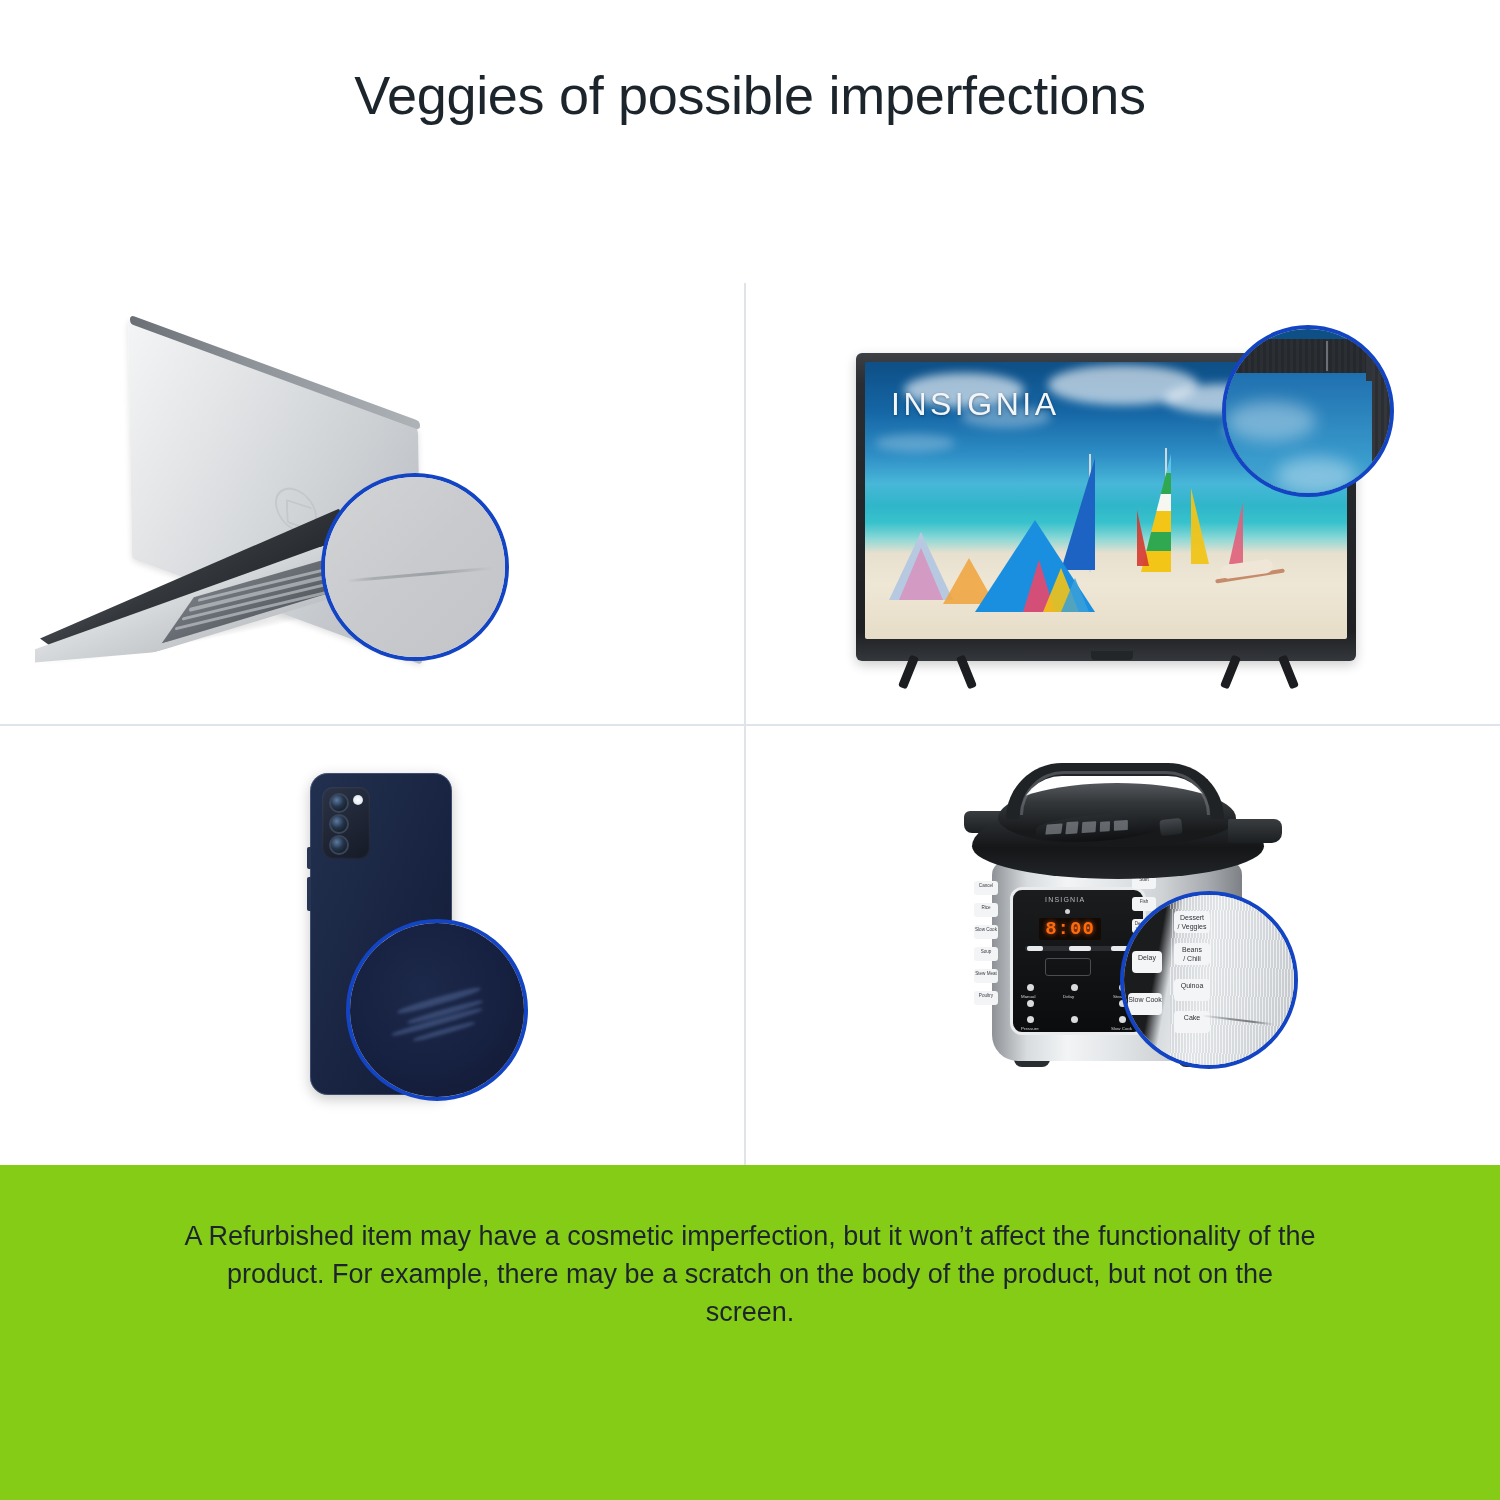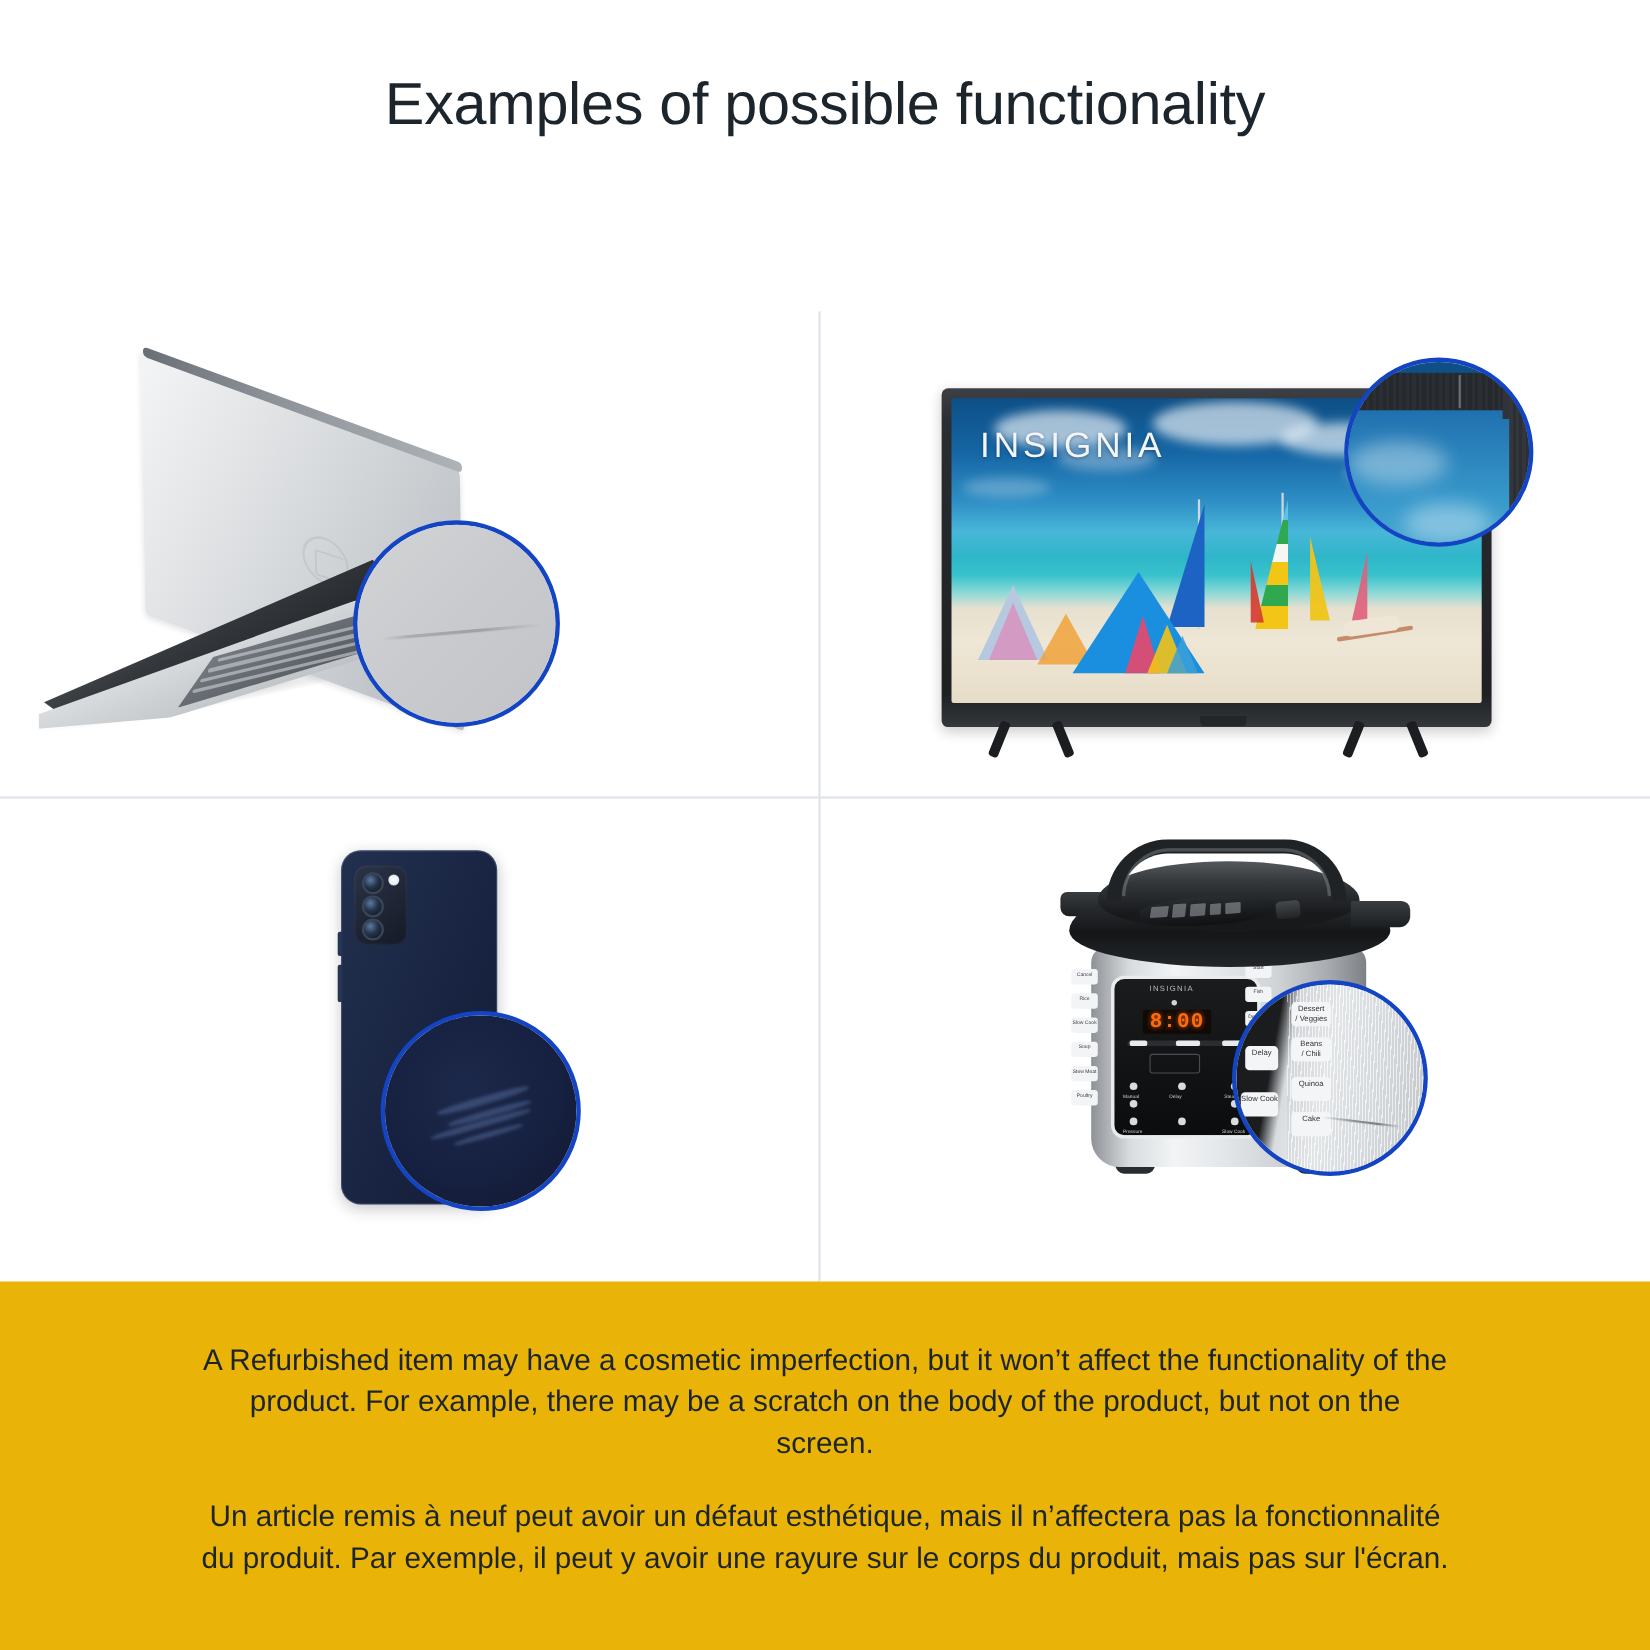--- a/index.html
+++ b/index.html
@@ -269,37 +269,37 @@
      background:linear-gradient(90deg,rgba(0,0,0,0),#8d9195 40%,#777b7f 70%,rgba(0,0,0,0));
      transform:rotate(7deg); filter:blur(.3px); }
   .magbtn {
     position:absolute; width:36px; height:22px; background:#f3f5f7; border-radius:4px;
     font-size:7px; color:#2f3235; text-align:center; line-height:8.5px; padding-top:3px; white-space:pre-line;
   }
 
   
   #footer {
     position:absolute; left:0; top:1165px; width:1500px; height:335px;
-    background:#eab308;
+    background:#84cc16;
     display:flex; flex-direction:column; align-items:center; justify-content:flex-start;
     padding-top:52px;
   }
   .para {
     width:1140px; text-align:center;
     font-size:27px; line-height:38px; color:#1d252c; font-weight:400;
   }
   #para-fr { margin-top:28px; }
 </style>
 </head>
 <body>
 
 <div id="page">
 
   <div id="title-block">
-    <div class="line">Examples of possible functionality</div>
+    <div class="line">Veggies of possible imperfections</div>
   </div>
 
   <div id="grid">
     <div class="vdiv"></div>
     <div class="hdiv"></div>
 
     <div class="cell" id="cell-laptop">
       <div id="laptop-wrap">
         <div id="laptop-shadow"></div>
         <div id="lid"></div>
@@ -494,16 +494,15 @@
             <div class="magbtn" style="left:50px;top:116px;">Cake</div>
             <div class="scratch2"></div>
           </div>
         </div>
       </div>
     </div>
   </div>
 
   <div id="footer">
     <p class="para" id="para-en">A Refurbished item may have a cosmetic imperfection, but it won’t affect the functionality of the product. For example, there may be a scratch on the body of the product, but not on the screen.</p>
-    <p class="para" id="para-fr">Un article remis à neuf peut avoir un défaut esthétique, mais il n’affectera pas la fonctionnalité du produit. Par exemple, il peut y avoir une rayure sur le corps du produit, mais pas sur l'écran.</p>
   </div>
 
 </div>
 
 </body></html>

